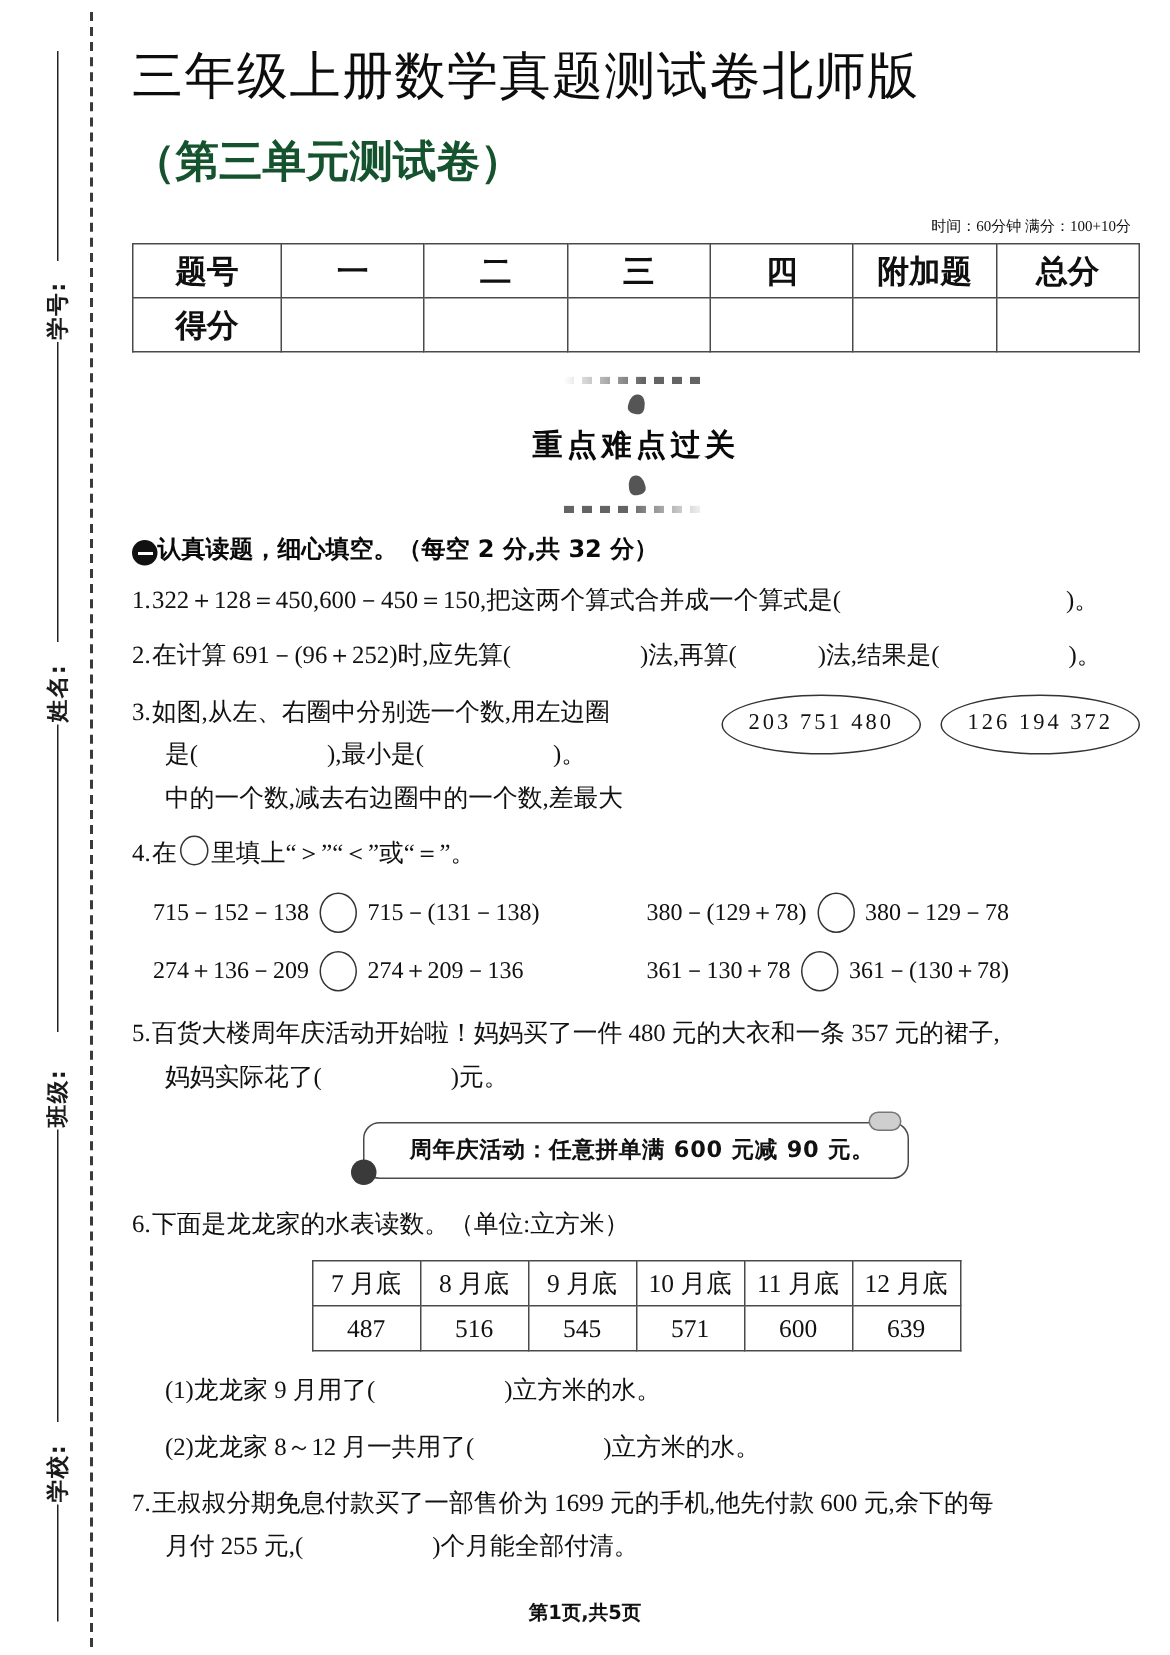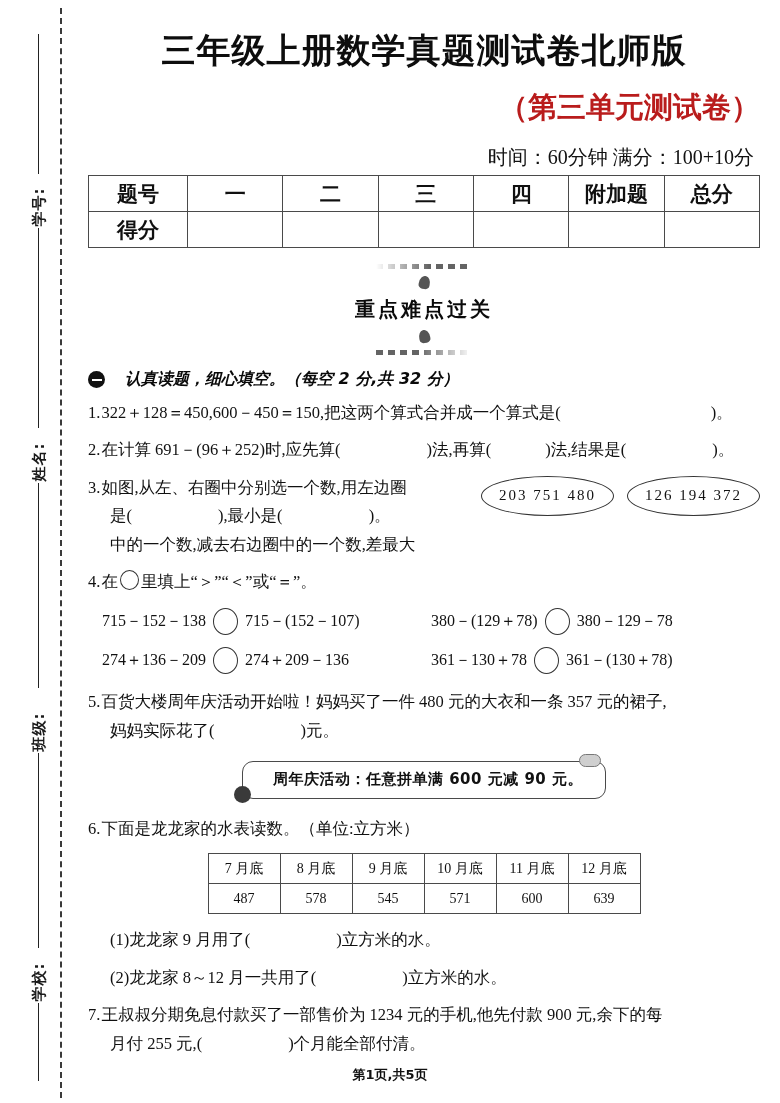--- a/index.html
+++ b/index.html
@@ -56,40 +56,40 @@
 
   
   #content {
     position: absolute;
     left: 88px;
     top: 0;
     width: 672px;
   }
 
   .title-main {
-    text-align: center;
-    font-family: "DejaVu Sans", sans-serif;
-    font-weight: bold;
+    text-align: left;
+    font-family: "DejaVu Sans", sans-serif;
+    font-weight: normal;
     font-size: 34px;
     letter-spacing: 1px;
     margin-top: 28px;
     color: #0d0d0d;
   }
   .title-sub {
-    text-align: right;
+    text-align: left;
     font-family: "DejaVu Sans", sans-serif;
     font-weight: bold;
     font-size: 29px;
     margin-top: 14px;
-    color: #b91c1c;
+    color: #14532d;
   }
 
   .exam-meta {
     text-align: right;
-    font-size: 20px;
+    font-size: 10px;
     margin-top: 16px;
     padding-right: 6px;
     font-family: "Liberation Serif", serif;
   }
 
   
   table.score-table {
     width: 100%;
     border-collapse: collapse;
     margin-top: 4px;
@@ -134,24 +134,23 @@
     font-family: "DejaVu Sans", sans-serif;
     font-weight: bold;
     font-size: 20px;
     letter-spacing: 3px;
     color: #0a0a0a;
   }
 
   
   .sec-head {
     display: flex;
-    align-items: center;
+    align-items: flex-end;
     margin-top: 14px;
-    gap: 20px;
-    font-style: italic;
+    gap: 0;
   }
   .sec-badge {
     width: 17px; height: 17px;
     border-radius: 50%;
     background: #111;
     position: relative;
     flex: none;
   }
   .sec-badge::after {
     content: "";
@@ -264,21 +263,21 @@
   .water-wrap { display: flex; justify-content: center; margin-top: 10px; }
   table.water {
     border-collapse: collapse;
     table-layout: fixed;
   }
   table.water td {
     border: 1.2px solid #4a4a4a;
     width: 69px;
     height: 27px;
     text-align: center;
-    font-size: 14px;
+    font-size: 17px;
     font-family: "Liberation Serif", serif;
   }
 
   
   .footer {
     position: absolute;
     left: 0; right: 0;
     top: 1066px;
     text-align: center;
     font-family: "DejaVu Sans", sans-serif;
@@ -373,21 +372,21 @@
 
     <div class="q">
       <span class="idx">4.</span><span>在</span><span class="inline-circ"></span><span>里填上“＞”“＜”或“＝”。</span>
     </div>
 
     <div class="cmp-block">
       <div class="cmp-row">
         <div class="cmp-cell">
           <span>715－152－138</span>
           <span class="circ"></span>
-          <span>715－(152－107)</span>
+          <span>715－(131－138)</span>
         </div>
         <div class="cmp-cell">
           <span>380－(129＋78)</span>
           <span class="circ"></span>
           <span>380－129－78</span>
         </div>
       </div>
       <div class="cmp-row">
         <div class="cmp-cell">
           <span>274＋136－209</span>
@@ -429,40 +428,40 @@
             <tr>
           <td>7 月底</td>
           <td>8 月底</td>
           <td>9 月底</td>
           <td>10 月底</td>
           <td>11 月底</td>
           <td>12 月底</td>
         </tr>
         <tr>
           <td>487</td>
-          <td>578</td>
+          <td>516</td>
           <td>545</td>
           <td>571</td>
           <td>600</td>
           <td>639</td>
         </tr>
       </tbody>
         </table>
     </div>
 
     <div class="q indent" style="margin-top:12px;">
       <span>(1)龙龙家 9 月用了(</span><span class="blank-m"></span><span>)立方米的水。</span>
     </div>
     <div class="q indent">
       <span>(2)龙龙家 8～12 月一共用了(</span><span class="blank-m"></span><span>)立方米的水。</span>
     </div>
 
     <div class="q">
       <div>
-        <span class="idx">7.</span><span>王叔叔分期免息付款买了一部售价为 1234 元的手机,他先付款 900 元,余下的每</span>
+        <span class="idx">7.</span><span>王叔叔分期免息付款买了一部售价为 1699 元的手机,他先付款 600 元,余下的每</span>
       </div>
       <div class="indent">
         <span>月付 255 元,(</span><span class="blank-m"></span><span>)个月能全部付清。</span>
       </div>
     </div>
 
   </div>
 
   <div class="footer">第1页,共5页</div>
 </div>

